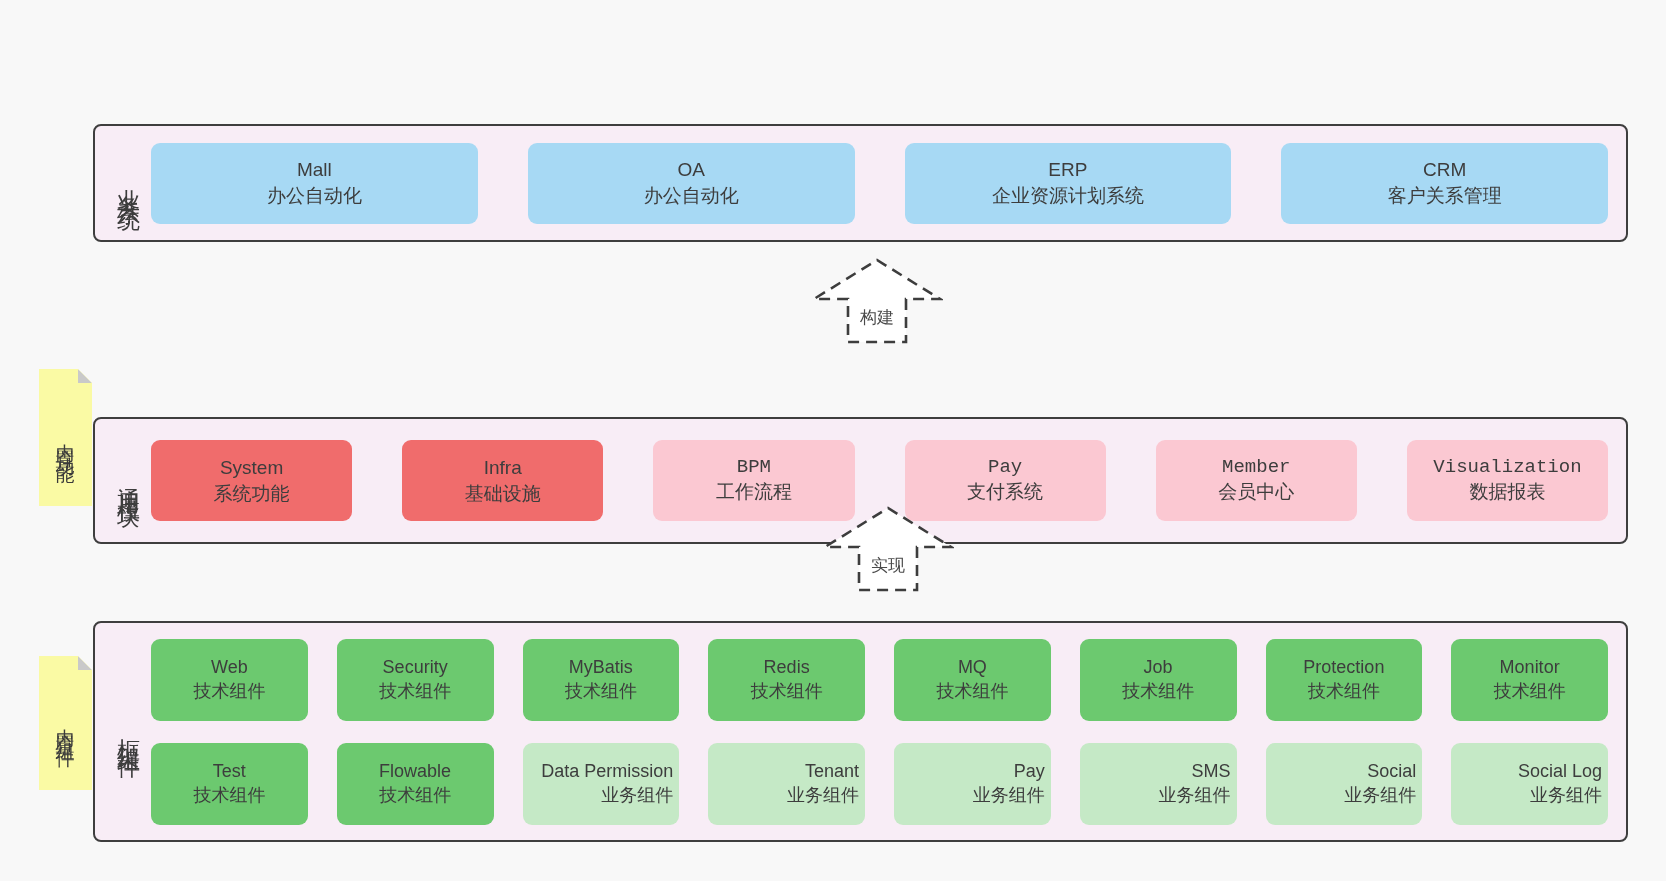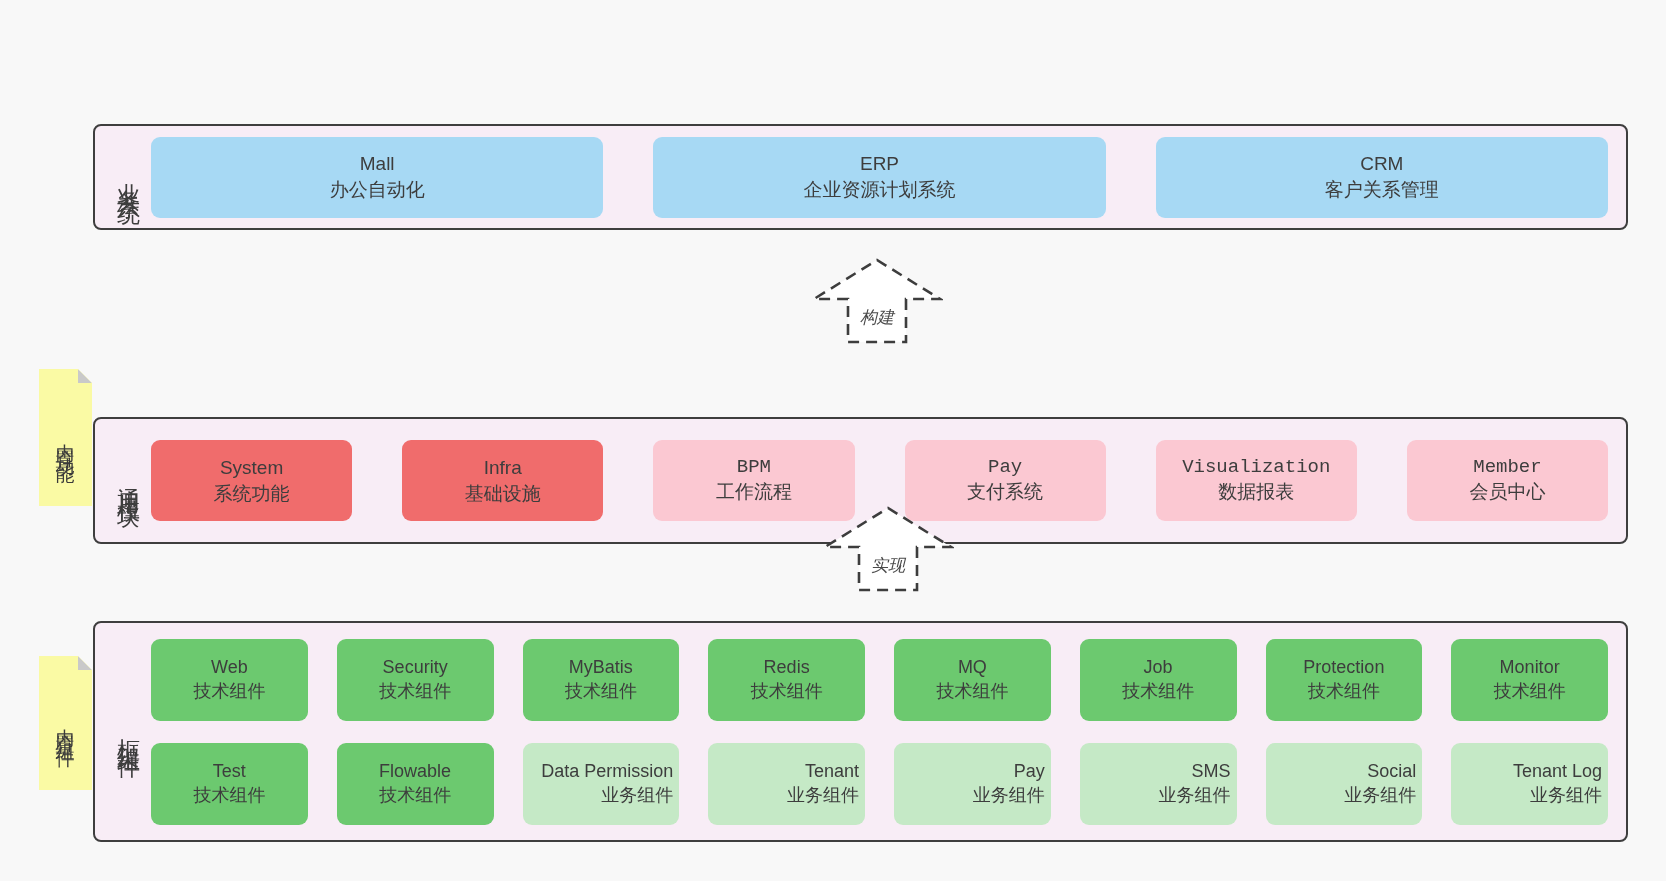--- a/index.html
+++ b/index.html
@@ -15,21 +15,21 @@
     position:absolute;
     left:93px;
     width:1535px;
     background: var(--band-bg, #f8edf6);
     border: 2px solid var(--band-border, #3e3e3e);
     border-radius: 8px;
     display:flex;
     align-items:center;
     padding: 0 18px 0 12px;
   }
-  .band-business  { top:124px; height:106px; }
+  .band-business  { top:124px; height:118px; }
   .band-modules   { top:373px; height:127px;margin-top:44px; }
   .band-framework { top:621px; height:221px; }
 
   .vlabel {
     writing-mode: vertical-rl;
     text-orientation: upright;
     font-size: 23px;
     letter-spacing: 6px;
     color: var(--text, #3d3d3d);
     width: 34px;
@@ -91,21 +91,21 @@
   .sticky-tag .ttext {
     writing-mode: vertical-rl;
     text-orientation: upright;
     font-size: 19px;
     letter-spacing: 7px;
     color:#3a3a3a;
     line-height:1;
     margin-top:8px;
   }
 
-  .up-arrow { position:absolute; width:132px; height:88px;font-style:italic; }
+  .up-arrow { position:absolute; width:132px; height:88px; }
   .arrow-build     { left:811px; top:257px; }
   .arrow-implement { left:822px; top:505px; }
   .up-arrow svg { display:block; width:100%; height:100%; }
   .up-arrow text {
     font-family: "Liberation Sans", "DejaVu Sans", sans-serif;
     font-size: 17px;
     fill:#4a4a4a;
   }
 </style>
 </head>
@@ -113,20 +113,24 @@
 
 <div class="band band-business">
   <div class="vlabel">业务系统</div>
   <div class="rows">
       <div class="row">
         <div class="box blue">
           <div class="en">Mall</div>
           <div class="zh">办公自动化</div>
         </div>
         <div class="box blue">
+          <div class="en">OA</div>
+          <div class="zh">办公自动化</div>
+        </div>
+        <div class="box blue">
           <div class="en">ERP</div>
           <div class="zh">企业资源计划系统</div>
         </div>
         <div class="box blue">
           <div class="en">CRM</div>
           <div class="zh">客户关系管理</div>
         </div>
       </div>
     </div>
 </div>
@@ -153,26 +157,26 @@
         </div>
         <div class="box pink">
           <div class="en">BPM</div>
           <div class="zh">工作流程</div>
         </div>
         <div class="box pink">
           <div class="en">Pay</div>
           <div class="zh">支付系统</div>
         </div>
         <div class="box pink">
+          <div class="en">Member</div>
+          <div class="zh">会员中心</div>
+        </div>
+        <div class="box pink">
           <div class="en">Visualization</div>
           <div class="zh">数据报表</div>
-        </div>
-        <div class="box pink">
-          <div class="en">Member</div>
-          <div class="zh">会员中心</div>
         </div>
       </div>
     </div>
 </div>
 
 <div class="sticky-tag tag-features">
   <span class="fold"></span>
   <span class="ttext">内置功能</span>
 </div>
 
@@ -244,21 +248,21 @@
         </div>
         <div class="box green-light">
           <div class="en">SMS</div>
           <div class="zh">业务组件</div>
         </div>
         <div class="box green-light">
           <div class="en">Social</div>
           <div class="zh">业务组件</div>
         </div>
         <div class="box green-light">
-          <div class="en">Tenant Log</div>
+          <div class="en">Social Log</div>
           <div class="zh">业务组件</div>
         </div>
       </div>
     </div>
 </div>
 
 <div class="sticky-tag tag-components">
   <span class="fold"></span>
   <span class="ttext">内置组件</span>
 </div>

